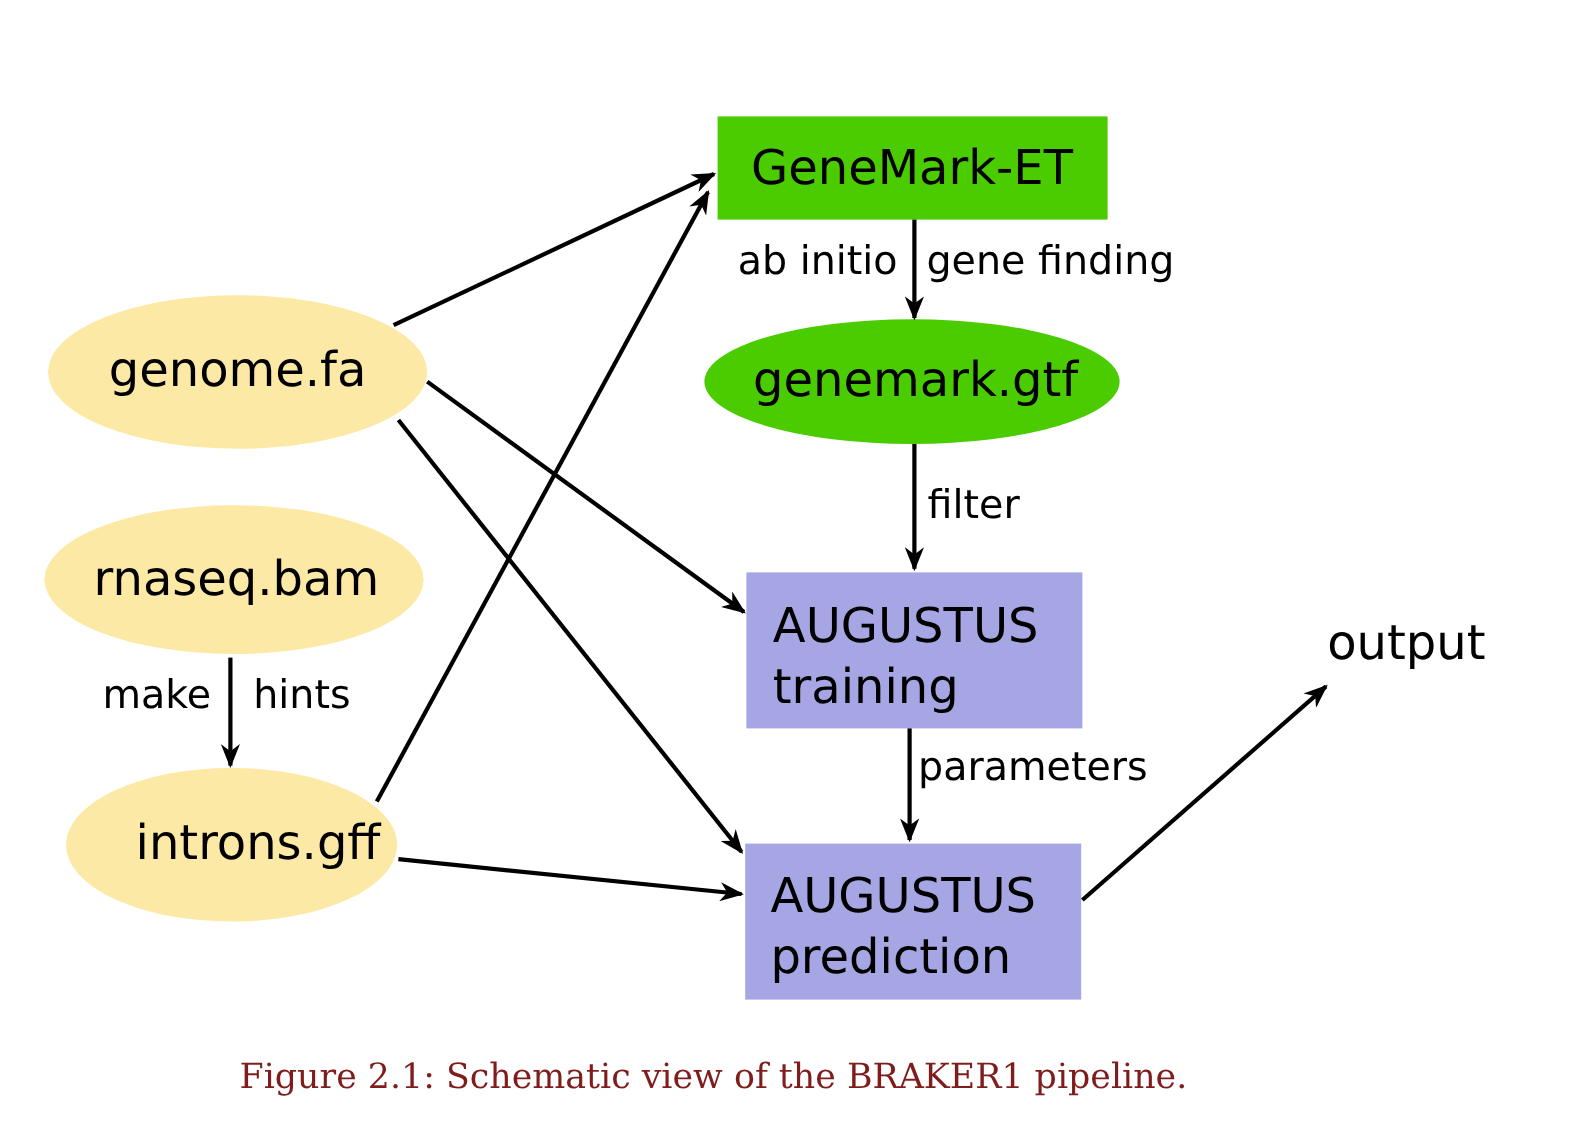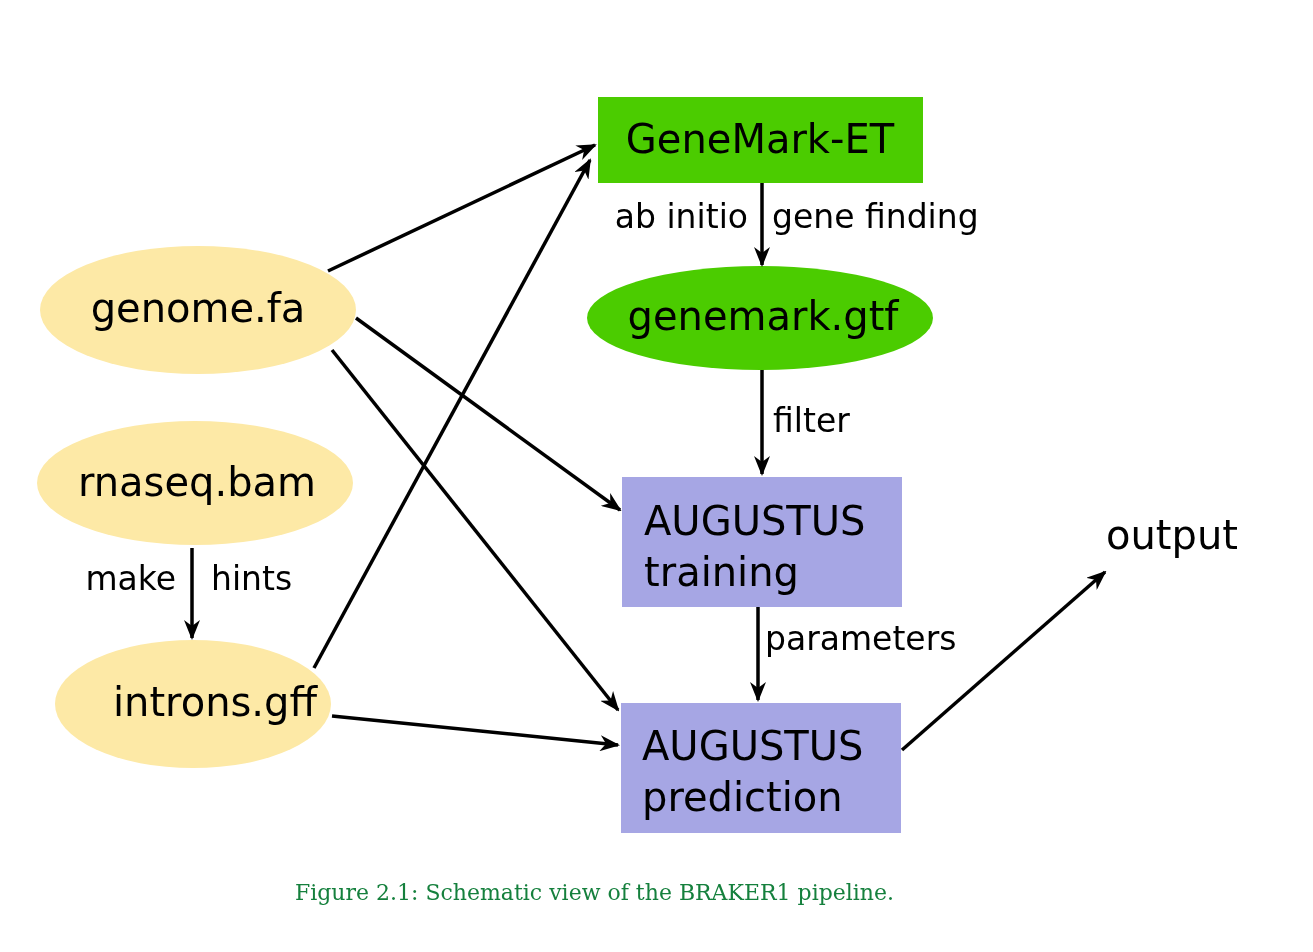--- a/index.html
+++ b/index.html
@@ -2,21 +2,21 @@
 <html><head>
 <meta charset="utf-8">
 <style>
   html, body { margin: 0; padding: 0; background: #ffffff; }
   body { width: 1313px; height: 952px; position: relative; overflow: hidden; }
   svg#diagram { position: absolute; left: 0; top: 0; }
   .node-text { font-family: "DejaVu Sans", sans-serif; fill: #000; }
   .edge-label { font-family: "DejaVu Sans", sans-serif; font-size: 33px; fill: #000; }
   .caption {
     position: absolute; left: 0; top: 880px; width: 1189px; text-align: center;
-    font-family: "DejaVu Serif", serif; font-size: 22px; color: #15803d;
+    font-family: "DejaVu Serif", serif; font-size: 29px; color: #7f1d1d;
   }
 </style>
 </head>
 <body>
 
 <svg id="diagram" width="1313" height="952" viewBox="0 0 1313 952">
   <defs>
     <marker id="arrow" viewBox="0 0 20 16" refX="18" refY="8" markerWidth="20" markerHeight="16" markerUnits="userSpaceOnUse" orient="auto">
       <path d="M0,0 L20,8 L0,16 L6,8 Z" fill="#000"></path>
     </marker>

